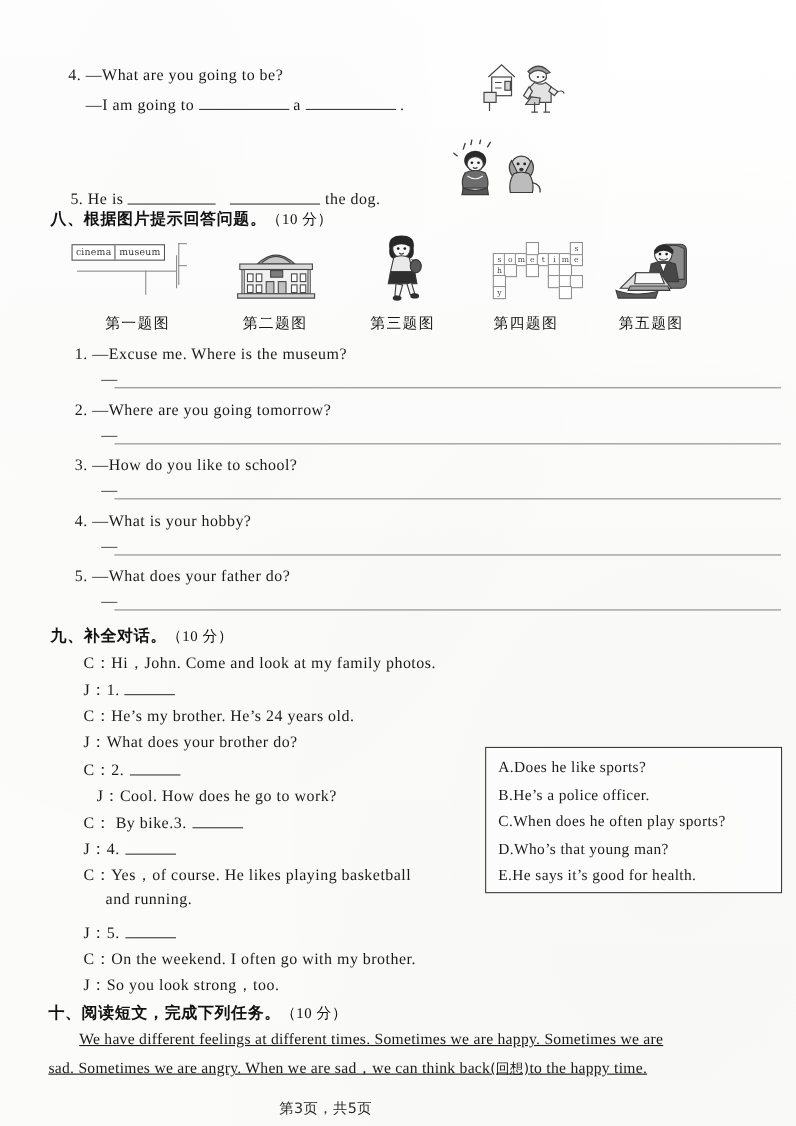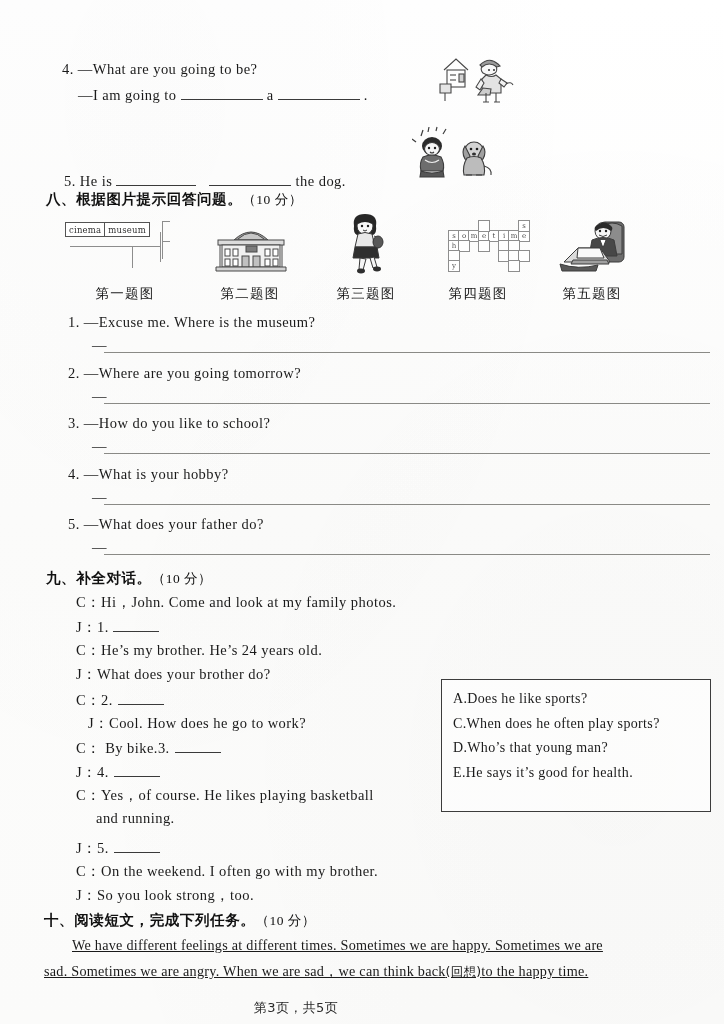--- a/index.html
+++ b/index.html
@@ -445,20 +445,21 @@
     </div>
     <div class="en abs" style="left:76px; top:862px;">
       <span>C：</span><span>On the weekend. I often go with my brother.</span>
     </div>
     <div class="en abs" style="left:76px; top:886px;">
       <span>J：</span><span>So you look strong，too.</span>
     </div>
 
     <div id="options-box" style="left:441px; top:679px; width:270px; height:133px;">
       <div class="opt">A.Does he like sports?</div>
+      <div class="opt">B.He’s a police officer.</div>
       <div class="opt">C.When does he often play sports?</div>
       <div class="opt">D.Who’s that young man?</div>
       <div class="opt">E.He says it’s good for health.</div>
     </div>
 
     <div class="cn-head abs" style="left:44px; top:911px;">
       <span>十、阅读短文，完成下列任务。</span><span class="score">（10 分）</span>
     </div>
 
     <div class="passage" style="left:44px; top:932px; width:664px;">

